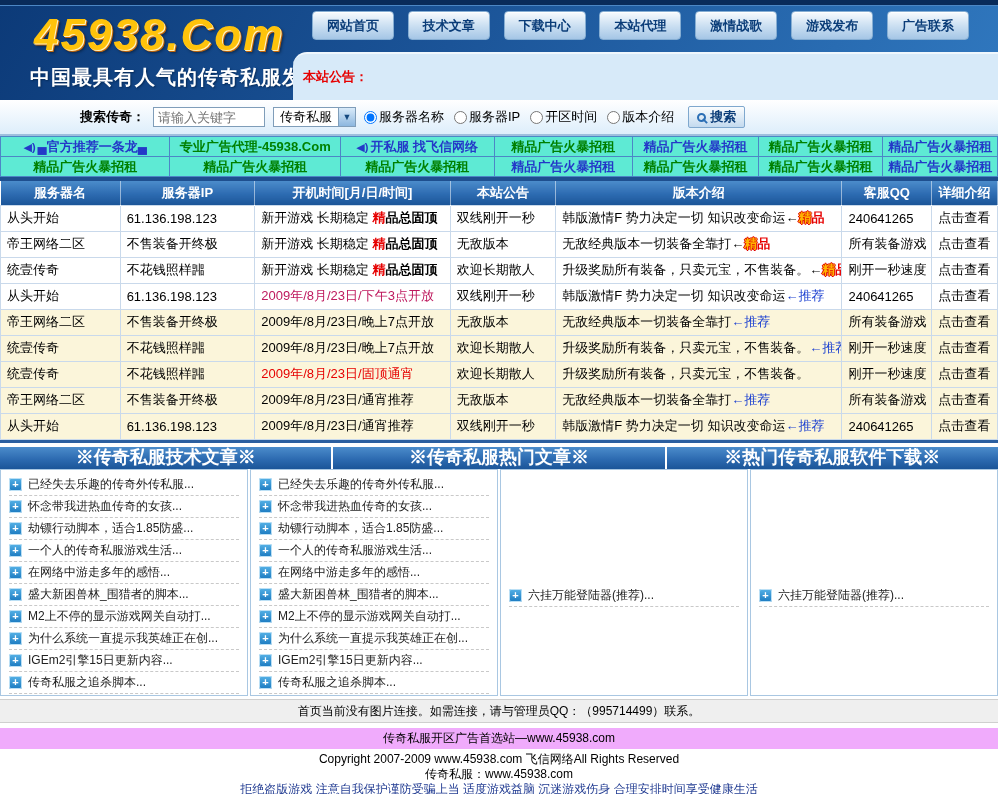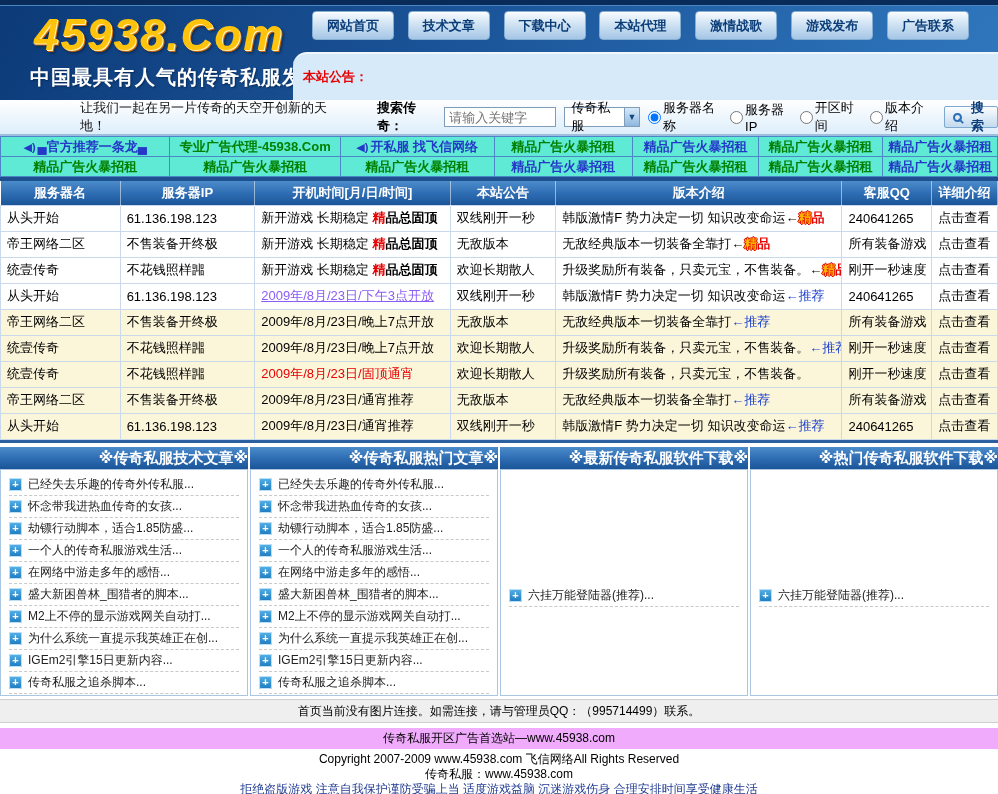--- a/index.html
+++ b/index.html
@@ -66,22 +66,22 @@
   .open-b { font-weight:bold; }
   .open-b .r { color:#E60000; }
   .tag-jp { font-weight:bold; }
   .tag-jp .j1 { color:#FFB400; text-shadow:-1px 0 #E00000,0 1px #E00000,1px 0 #E00000,0 -1px #E00000; }
   .tag-jp .j2 { color:#E60000; }
   .tag-tj { color:#1A3FD0; }
   .tbl-bottom { height:3px; background:#2B5FA0; }
 
   
   .sections { display:flex; gap:2px; margin-top:4px; }
-  .section-bar { flex:1; height:22px; line-height:22px; text-align:right; color:#fff; font-weight:bold;
-    font-size:15px; background:linear-gradient(180deg,#4B8CCB 0%,#2D6BB1 55%,#1B5598 100%); cursor:pointer; }
+  .section-bar { flex:1; height:22px; line-height:22px; text-align:center; color:#fff; font-weight:bold;
+    font-size:18px; background:linear-gradient(180deg,#4B8CCB 0%,#2D6BB1 55%,#1B5598 100%); cursor:pointer;font-family:Liberation Mono, monospace; }
   .panels { display:flex; gap:2px; }
   .panel { flex:1; height:227px; border:1px solid #A9C7E2; background:#fff; padding:4px 8px 0; overflow:hidden; }
   .list-item { display:flex; align-items:center; gap:6px; height:22px; border-bottom:1px dashed #C9C9C9;
     font-size:12px; color:#222; white-space:nowrap; overflow:hidden; cursor:pointer; }
   .plus { flex:0 0 13px; width:13px; height:13px; line-height:12px; text-align:center; color:#fff; font-size:11px;
     font-weight:bold; background:linear-gradient(180deg,#56B2E7,#1B7AC0); border-radius:2px;
     box-shadow:inset 0 0 0 1px #BCE0F5; }
   .solo { margin-top:111px; }
 
   
@@ -106,21 +106,20 @@
       <div class="nav-btn">激情战歌</div>
       <div class="nav-btn">游戏发布</div>
       <div class="nav-btn">广告联系</div>
     </div>
   <div class="notice">
     <b class="lbl">本站公告：</b>
   </div>
 </div>
 
 <div class="searchbar">
-  <span class="slogan">让我们一起在另一片传奇的天空开创新的天地！</span>
   <span class="s-label">搜索传奇：</span>
   <input class="s-input" placeholder="请输入关键字" style="">
   <span class="sel">
     <span class="sel-text">传奇私服</span>
     <span class="sel-arrow">▼</span>
   </span>
   <span class="radios">
       <label>
         <input type="radio" name="stype" checked="" style="">
         <span>服务器名称</span>
@@ -207,21 +206,21 @@
         <td class="c-ip">不花钱照样嘂</td>
         <td class="c-open"><span style="color: rgb(0, 0, 0);">新开游戏 长期稳定 </span><b class="open-b"><span class="r">精</span>品总固顶</b></td>
         <td class="c-line">欢迎长期散人</td>
         <td class="c-ver"><span>升级奖励所有装备，只卖元宝，不售装备。</span><span class="tag-jp">←<span class="j1">精</span><span class="j2">品</span></span></td>
         <td class="c-qq">刚开一秒速度</td>
         <td class="c-detail">点击查看</td>
       </tr>
       <tr class="">
         <td class="c-name">从头开始</td>
         <td class="c-ip">61.136.198.123</td>
-        <td class="c-open"><span style="color: #8b5cf6; text-decoration: underline;">2009年/8月/23日/下午3点开放</span></td>
+        <td class="c-open"><span style="color: #be185d;">2009年/8月/23日/下午3点开放</span></td>
         <td class="c-line">双线刚开一秒</td>
         <td class="c-ver"><span>韩版激情F 势力决定一切 知识改变命运</span><span class="tag-tj">←推荐</span></td>
         <td class="c-qq">240641265</td>
         <td class="c-detail">点击查看</td>
       </tr>
       <tr class="cream">
         <td class="c-name">帝王网络二区</td>
         <td class="c-ip">不售装备开终极</td>
         <td class="c-open"><span style="color: rgb(0, 0, 0);">2009年/8月/23日/晚上7点开放</span></td>
         <td class="c-line">无敌版本</td>
@@ -265,21 +264,20 @@
         <td class="c-qq">240641265</td>
         <td class="c-detail">点击查看</td>
       </tr>
     </tbody>
 </table>
 <div class="tbl-bottom"></div>
 
 <div class="sections">
     <div class="section-bar">※传奇私服技术文章※</div>
     <div class="section-bar">※传奇私服热门文章※</div>
-    <div class="section-bar">※最新传奇私服软件下载※</div>
     <div class="section-bar">※热门传奇私服软件下载※</div>
   </div>
 <div class="panels">
   <div class="panel">
       <div class="list-item">
         <span class="plus">+</span>
         <span>已经失去乐趣的传奇外传私服...</span>
       </div>
       <div class="list-item">
         <span class="plus">+</span>

